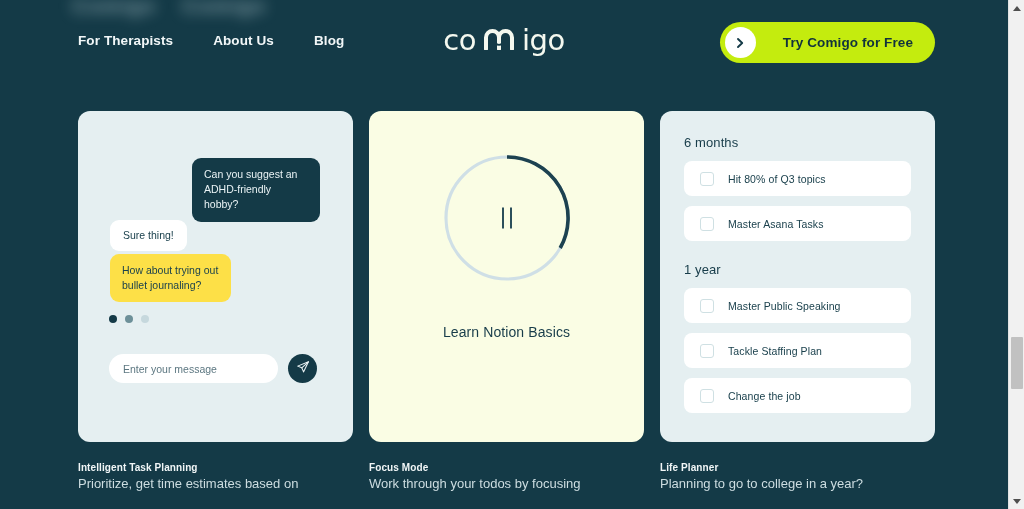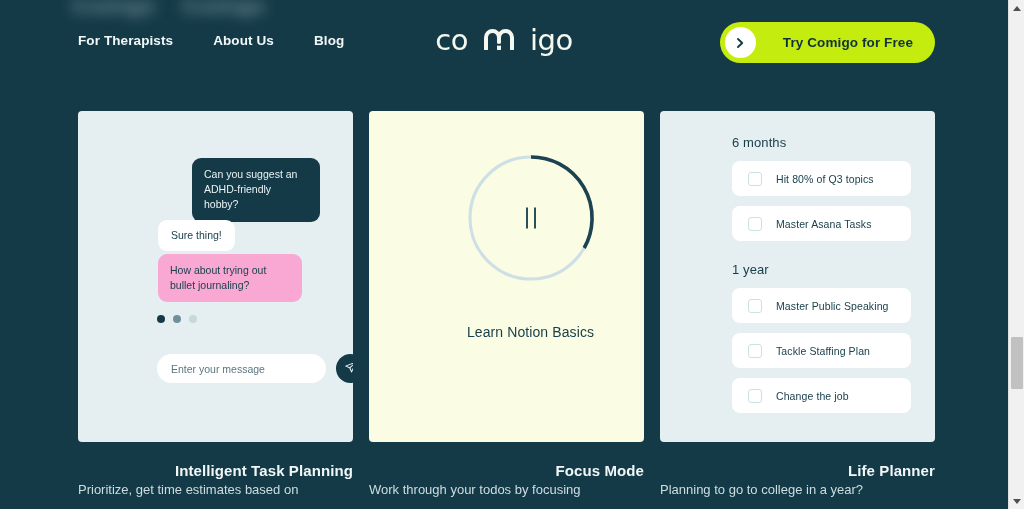--- a/index.html
+++ b/index.html
@@ -87,21 +87,21 @@
     position: absolute;
     left: 0;
     right: 0;
     top: 26px;
     text-align: center;
     pointer-events: none;
   }
   .logo-wrap {
     display: inline-flex;
     align-items: baseline;
-    gap: 16px;
+    gap: 8px;
   }
   .logo-text {
     font-family: "DejaVu Sans", sans-serif;
     font-size: 29px;
     font-weight: 400;
     color: #f4f8ef;
     letter-spacing: -0.5px;
     line-height: 1;
   }
   .logo-m {
@@ -149,25 +149,24 @@
     position: absolute;
     top: 111px;
     left: 78px;
     width: 856px;
     display: flex;
     gap: 16px;
   }
   .card {
     width: 275px;
     height: 331px;
-    border-radius: 4px;
+    border-radius: 12px;
     overflow: hidden;
     position: relative;
     flex: 0 0 auto;
-    padding-left: 48px;
   }
   .card.pale { background: #e5eff1; }
   .card.cream { background: #fafde4; }
 
   
   .chat { position: relative; height: 100%; }
 
   .bubble {
     position: absolute;
     border-radius: 9px;
@@ -185,22 +184,22 @@
   .bubble.them1 {
     left: 32px;
     top: 109px;
     background: #ffffff;
     color: #1b414d;
     padding: 8px 13px;
   }
   .bubble.them2 {
     left: 32px;
     top: 143px;
-    width: 144px;
-    background: #f9a8d4;
+    width: 121px;
+    background: #fde047;
     color: #1b414d;
   }
 
   .dots {
     position: absolute;
     left: 31px;
     top: 204px;
     display: flex;
     gap: 8px;
     align-items: center;
@@ -332,27 +331,26 @@
   .features {
     position: absolute;
     top: 462px;
     left: 78px;
     width: 880px;
     display: flex;
     gap: 16px;
   }
   .feature { width: 275px; flex: 0 0 auto; }
   .feature-title {
-    font-size: 15px;
+    font-size: 10px;
     font-weight: 700;
     color: #f1f6f7;
     letter-spacing: 0.1px;
     margin-bottom: 1px;
     white-space: nowrap;
-    text-align: right;
   }
   .feature-desc {
     font-size: 13px;
     line-height: 1.5;
     color: #cddde1;
   }
 
   
   .scrollbar {
     position: absolute;

